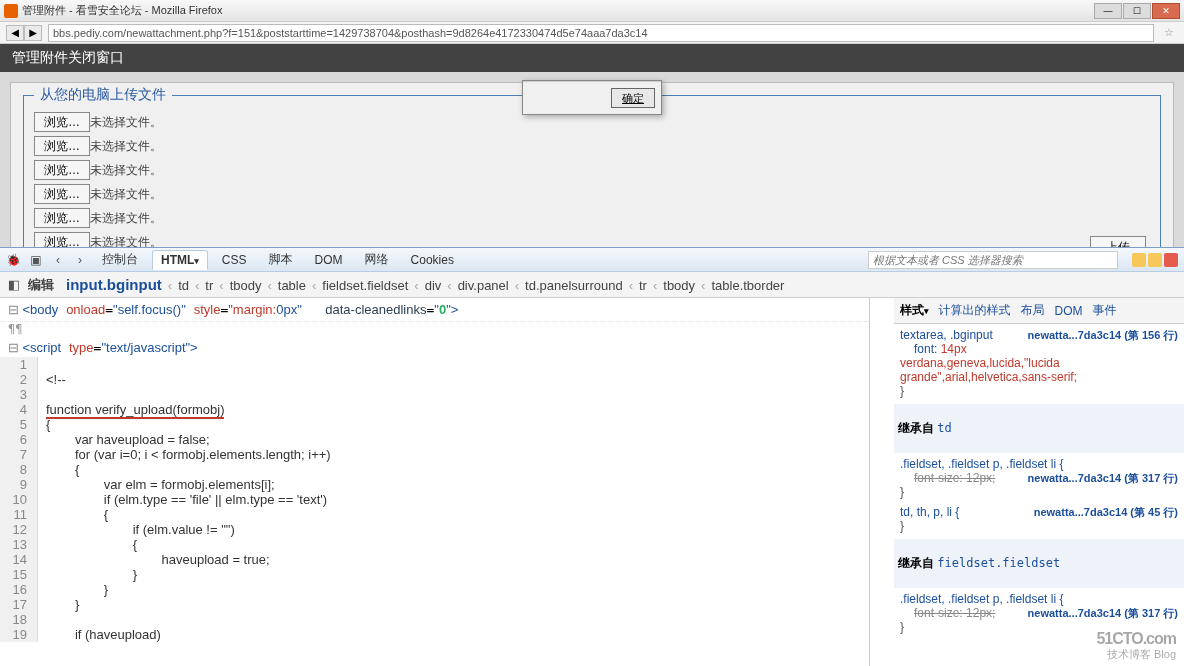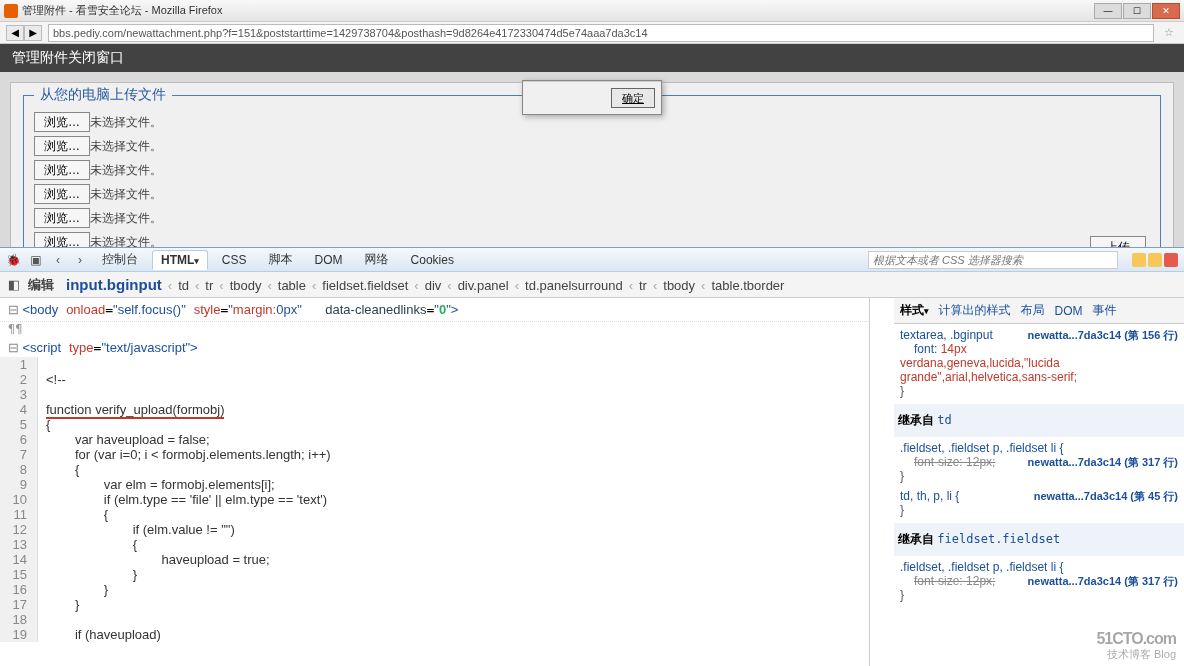--- a/index.html
+++ b/index.html
@@ -72,21 +72,21 @@
 .ln { width:38px; text-align:right; padding-right:10px; color:#888; background:#f0f0f0; border-right:1px solid #ddd; user-select:none; }
 .ct { flex:1; padding-left:8px; white-space:pre; color:#333; }
 .underline-ann { position:relative; }
 .underline-ann::after { content:""; position:absolute; left:0; right:0; bottom:-2px; height:2px; background:#c0392b; }
 
 .style-pane { width:290px; display:flex; flex-direction:column; background:#fff;margin-left:24px; }
 .style-tabs { height:26px; background:#f4f4f4; border-bottom:1px solid #ccc; display:flex; align-items:center; padding:0 6px; gap:10px; font-size:12px; }
 .style-tab { cursor:pointer; color:#1b4f9c; }
 .style-tab.active { font-weight:bold; color:#000; }
 .style-body { flex:1; overflow:auto; font-family:Consolas,monospace; font-size:12px; padding:4px 6px; }
-.inherit-hdr { background:#eef3f9; padding:8px 4px; margin:4px -6px; color:#000; }
+.inherit-hdr { background:#eef3f9; padding:16px 4px; margin:4px -6px; color:#000; }
 .inherit-hdr .tag { color:#1b4f9c; font-family:Consolas,monospace; }
 .css-sel { color:#1b4f9c; }
 .css-prop { color:#1b4f9c; margin-left:14px; }
 .css-val { color:#c0392b; }
 .struck { text-decoration:line-through; color:#888;text-align:center; }
 .brace { color:#555; }
 .lineref { float:right; color:#1b4f9c; font-weight:bold; font-size:11px; }
 
 
 .wm { position:absolute; right:8px; bottom:6px; font-size:11px; color:rgba(0,0,0,.35); text-align:right; line-height:1.1; z-index:90; font-family:Arial; }

